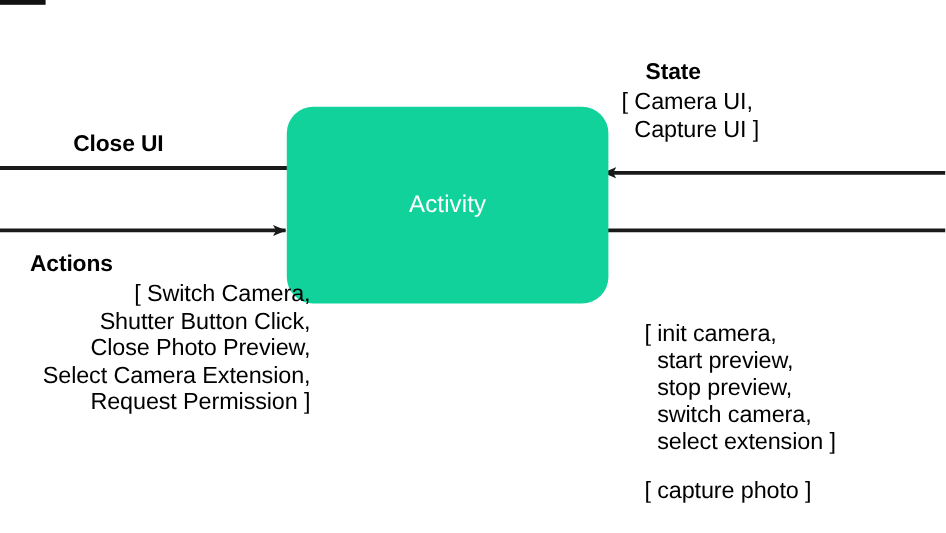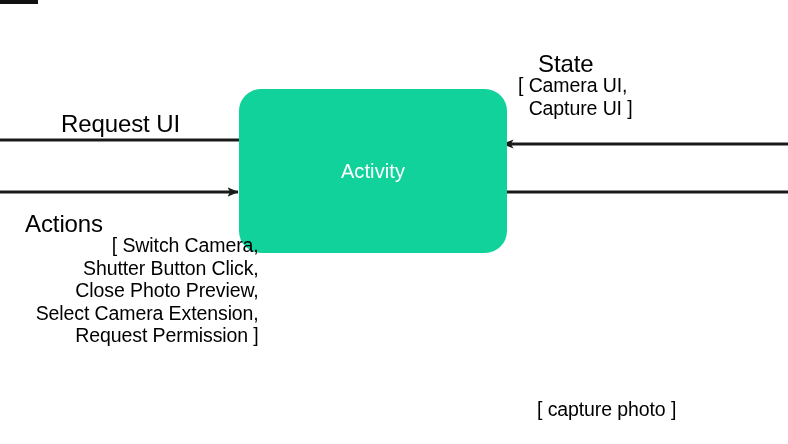--- a/index.html
+++ b/index.html
@@ -24,22 +24,22 @@
     height: 444px;
   }
   .txt {
     position: absolute;
     white-space: pre;
     line-height: 1.16;
     font-family: "Liberation Sans", sans-serif;
     color: #000000;
   }
   .hdr {
-    font-weight: normal;
-    font-size: 24px;
+    font-weight: bold;
+    font-size: 19px;
     letter-spacing: -0.1px;
   }
   .body-txt {
     font-weight: normal;
     font-size: 19.5px;
     letter-spacing: -0.1px;
   }
   
   #activity-node {
     position: absolute;
@@ -101,28 +101,33 @@
 
     <line x1="792" y1="144" x2="503" y2="144" stroke="#1a1a1a" stroke-width="3.2" marker-end="url(#arrow-left)"></line>
 
     <line x1="500" y1="192" x2="792" y2="192" stroke="#1a1a1a" stroke-width="3.2"></line>
   </svg>
 
   <div id="activity-node" style="background: rgb(18, 210, 155);">
     <span id="activity-label" style="color: rgb(255, 255, 255);">Activity</span>
   </div>
 
-  <div class="txt hdr" id="label-update-ui">Request UI</div>
+  <div class="txt hdr" id="label-update-ui">Close UI</div>
 
   <div class="txt hdr" id="label-state">State</div>
   <div class="txt body-txt" id="state-list">[ Camera UI,
   Capture UI ]</div>
 
   <div class="txt hdr" id="label-actions">Actions</div>
   <div class="txt body-txt" id="actions-list">[ Switch Camera,
   Shutter Button Click,
   Close Photo Preview,
   Select Camera Extension,
   Request Permission ]</div>
 
+  <div class="txt body-txt" id="camops-list">[ init camera,
+  start preview,
+  stop preview,
+  switch camera,
+  select extension ]</div>
   <div class="txt body-txt" id="camops-list2">[ capture photo ]</div>
 
 </div>
 
 </body></html>

